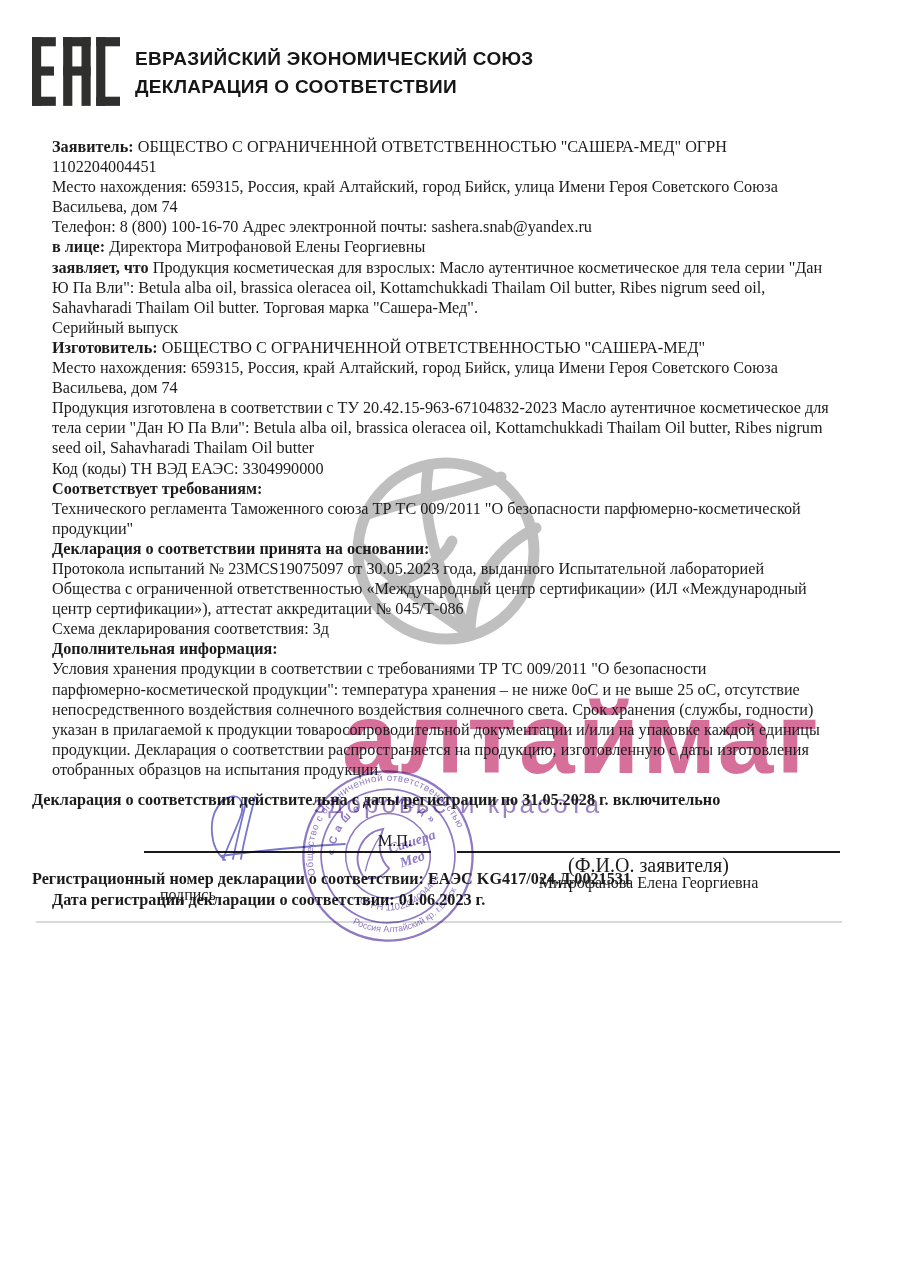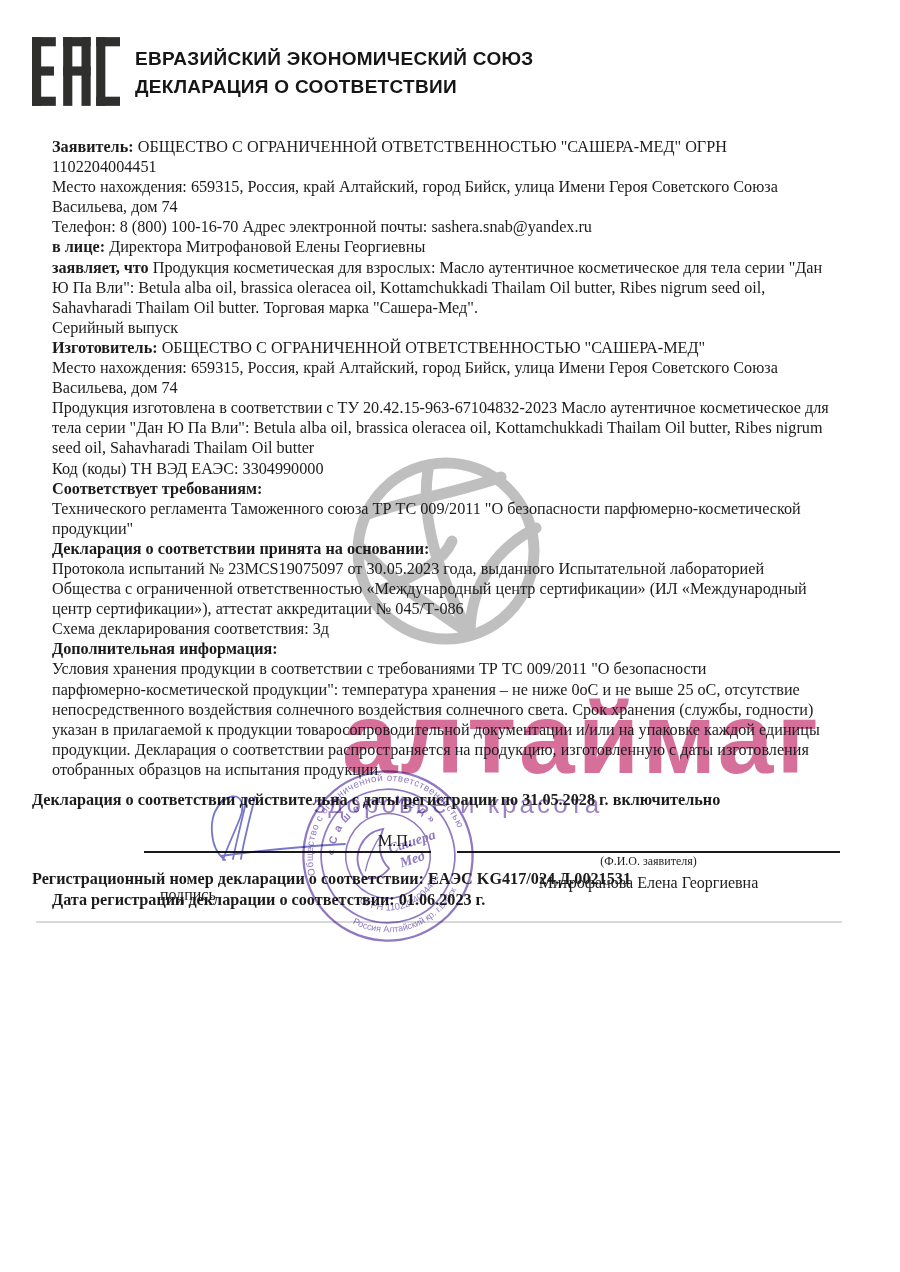--- a/index.html
+++ b/index.html
@@ -30,21 +30,21 @@
   .validity{
     position:absolute;left:32px;top:791px;width:820px;
     font-size:16.2px;font-weight:bold;
   }
   
   .sig-line-left{position:absolute;left:144px;top:851px;width:287px;border-top:2px solid #1a1a1a;}
   .sig-line-right{position:absolute;left:457px;top:851px;width:383px;border-top:2px solid #1a1a1a;}
   .sig-caption{position:absolute;left:160px;top:854px;width:160px;font-size:16px;margin-top:32px;}
   .mp-label{position:absolute;left:378px;top:832px;font-size:16px;}
   .fio-name{position:absolute;left:457px;top:874px;width:383px;text-align:center;font-size:16px;}
-  .fio-caption{position:absolute;left:457px;top:854px;width:383px;text-align:center;font-size:12px;}
+  .fio-caption{position:absolute;left:457px;top:854px;width:383px;text-align:center;font-size:20px;}
   .reg-number{position:absolute;left:32px;top:870px;width:830px;font-size:16.2px;font-weight:bold;}
   .reg-date{position:absolute;left:32px;top:891px;width:830px;font-size:16.2px;font-weight:bold;margin-left:20px;}
   .scan-line{position:absolute;left:36px;top:921px;width:806px;height:2px;background:#d9d9d9;}
   
   .wm-flower{position:absolute;left:340px;top:445px;width:215px;height:215px;opacity:.8;}
   .wm-store{
     position:absolute;left:342px;top:688px;
     font-family:"Liberation Sans", sans-serif;
     font-weight:bold;font-size:100px;line-height:100px;letter-spacing:3px;
     color:#be185d;opacity:.62;

